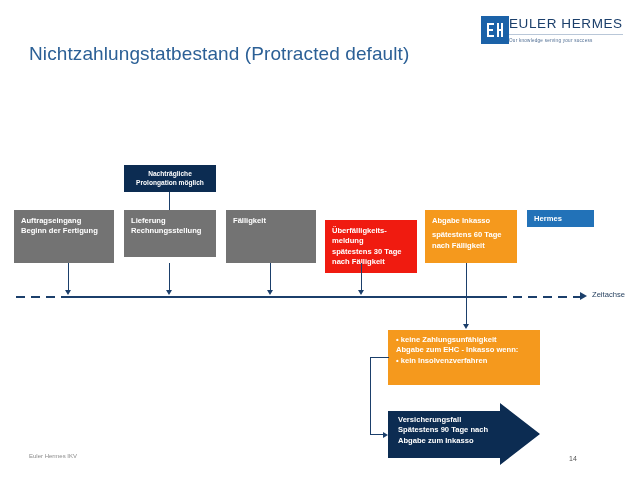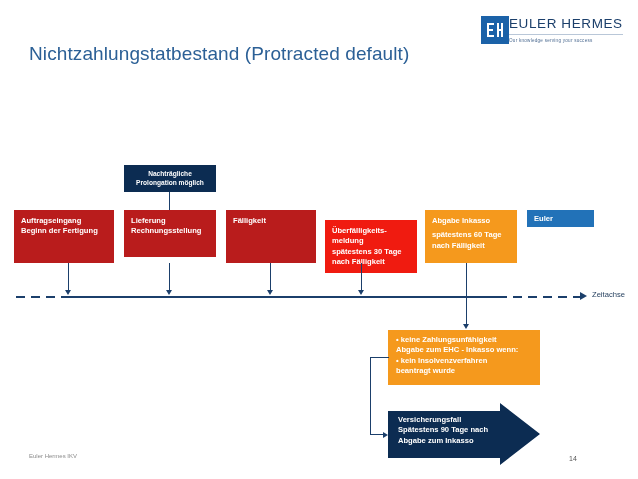--- a/index.html
+++ b/index.html
@@ -21,21 +21,21 @@
   .logo-tag{font-size:4.6px;color:#4e6c92;letter-spacing:.25px;line-height:8px;margin-top:2.5px;white-space:nowrap;
             border-top:1px solid #b9c7d8;padding-top:2px;}
 
   
   .title{position:absolute;left:29px;top:43px;font-size:19px;color:#2c6096;letter-spacing:.1px;white-space:nowrap;}
 
   
   .box{position:absolute;box-sizing:border-box;color:#ffffff;font-size:7.6px;font-weight:bold;line-height:10.3px;}
   .box .inner{padding:6px 7px 0 7px;}
   .box.navy{background:#0c2c52;}
-  .box.blue{background:#b91c1c;}
+  .box.blue{background:#737373;}
   .box.red{background:#f01b10;}
   .box.orange{background:#f5991d;}
   .box.optblue{background:#2272b8;}
 
   .box.prolong{left:124px;top:165px;width:92px;height:27px;text-align:center;font-size:6.6px;line-height:8.6px;}
   .box.prolong .inner{padding:5px 3px 0 3px;}
 
   .box.b1{left:14px;top:210px;width:100px;height:53px;}
   .box.b2{left:124px;top:210px;width:92px;height:47px;}
   .box.b3{left:226px;top:210px;width:90px;height:53px;}
@@ -143,21 +143,21 @@
     <div class="inner">
       <div>Abgabe Inkasso</div>
       <div class="gap-line"></div>
       <div>spätestens 60 Tage</div>
       <div>nach Fälligkeit</div>
     </div>
   </div>
 
   <div class="box optblue opt">
     <div class="inner">
-      <div>Euler</div>
+      <div>Hermes</div>
     </div>
   </div>
 
   <div class="vline" style="left:68px;top:263px;height:28px;"></div>
   <div class="arrowhead-d" style="left:65.3px;top:290px;"></div>
 
   <div class="vline" style="left:169px;top:263px;height:28px;"></div>
   <div class="arrowhead-d" style="left:166.3px;top:290px;"></div>
 
   <div class="vline" style="left:270px;top:263px;height:28px;"></div>
@@ -173,21 +173,20 @@
   <div class="tl-solid"></div>
   <div class="tl-dash-r"></div>
   <div class="tl-tip"></div>
   <div class="tl-label">Zeitachse</div>
 
   <div class="box orange ehc">
     <div class="inner">
       <div>• keine Zahlungsunfähigkeit</div>
       <div>Abgabe zum EHC - Inkasso wenn:</div>
       <div>• kein Insolvenzverfahren</div>
-      <div>  beantragt wurde</div>
     </div>
   </div>
 
   <div class="hline" style="left:370px;top:357px;width:19px;"></div>
   <div class="vline" style="left:370px;top:357px;height:78px;"></div>
   <div class="hline" style="left:370px;top:434px;width:14px;"></div>
   <div class="arrowhead-r" style="left:383px;top:431.5px;"></div>
 
   <div class="arrowbox">
     <div class="shape"></div>

